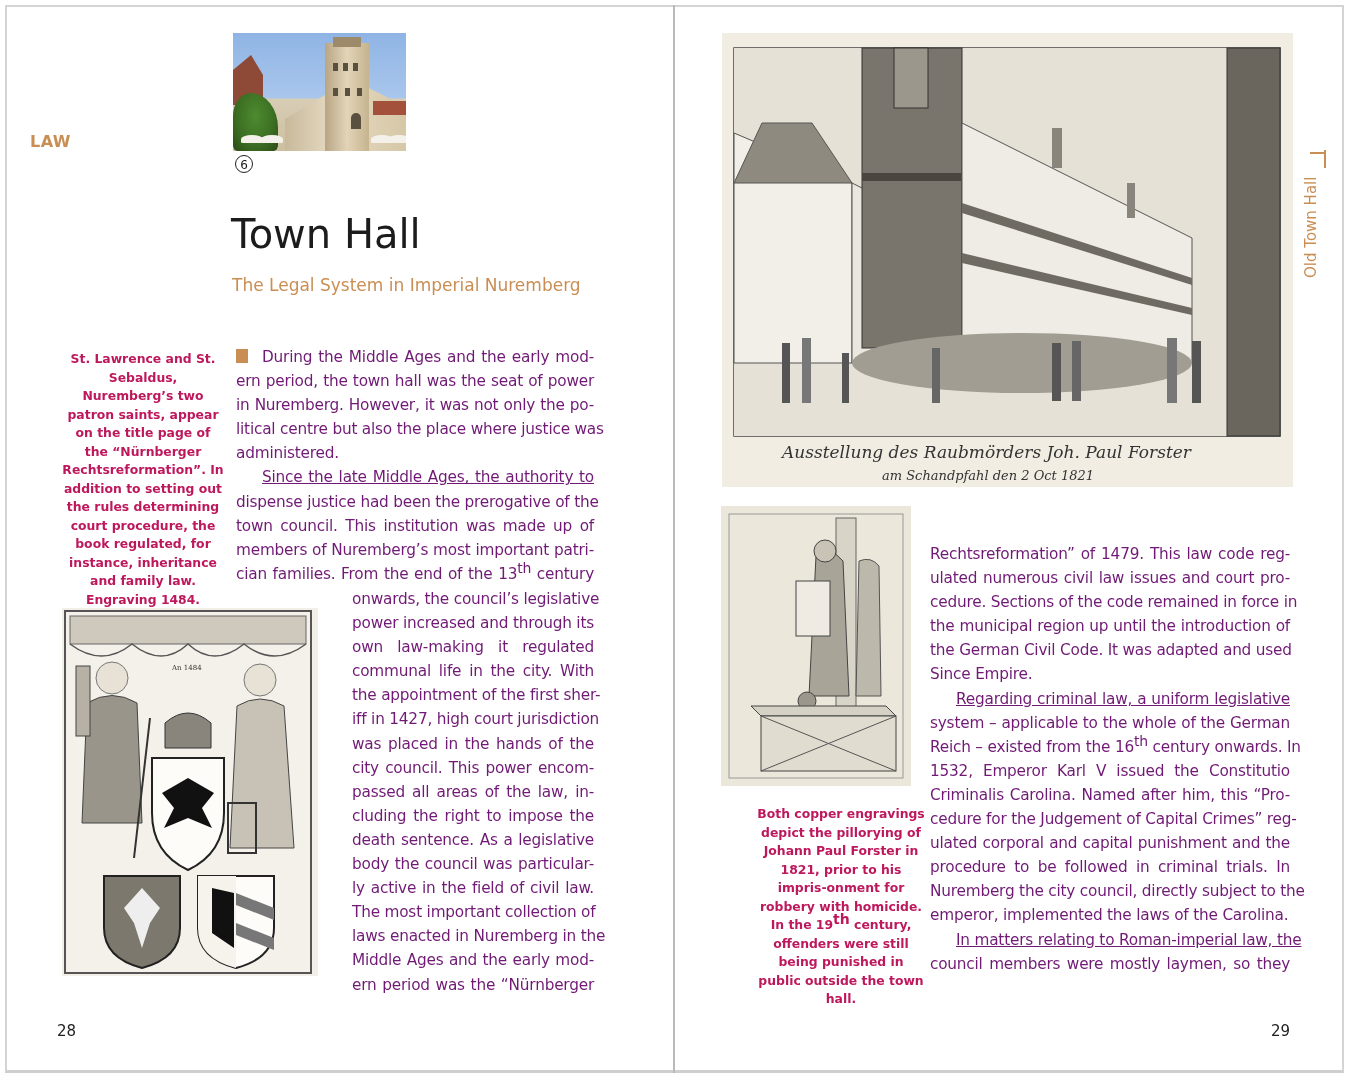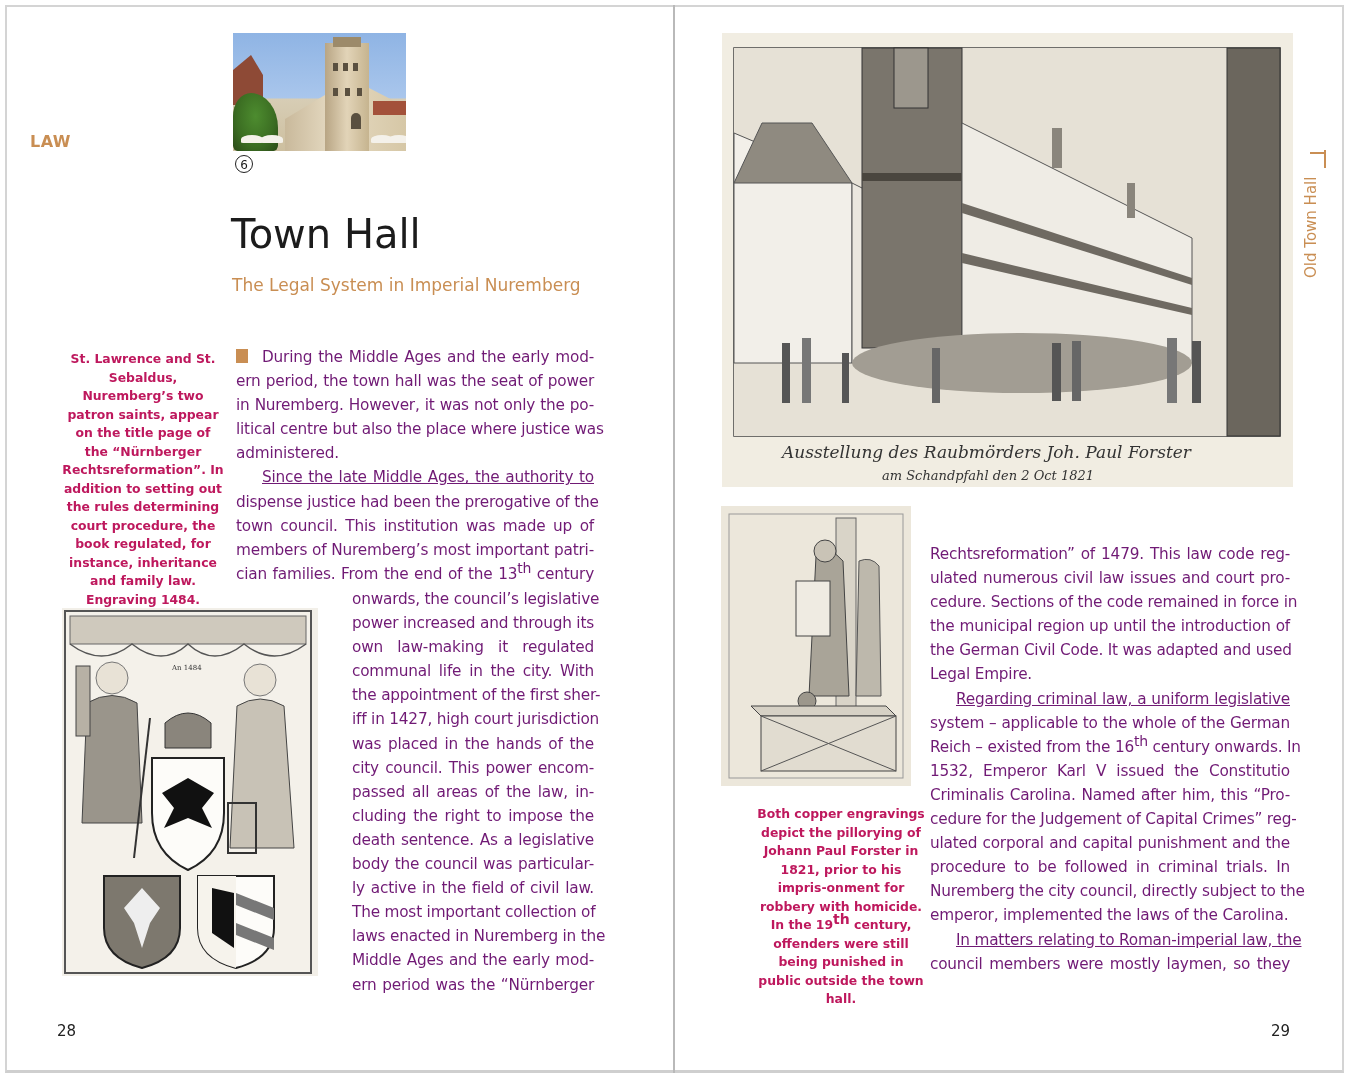--- a/index.html
+++ b/index.html
@@ -230,21 +230,21 @@
 </div>
 
 <div class="caption caption-right"><span>Both copper engravings depict the pillorying of Johann Paul Forster in 1821, prior to his impris-onment for robbery with homicide. In the 19</span><sup>th</sup><span> century, offenders were still being punished in public outside the town hall.</span></div>
 
 <div class="body-text col-c">
   <span class="line">Rechtsreformation” of 1479. This law code reg-</span>
   <span class="line">ulated numerous civil law issues and court pro-</span>
   <span class="line">cedure. Sections of the code remained in force in</span>
   <span class="line">the municipal region up until the introduction of</span>
   <span class="line">the German Civil Code. It was adapted and used</span>
-  <span class="line last">Legal Empire.</span>
+  <span class="line last">Since Empire.</span>
   <span class="line indent">Regarding criminal law, a uniform legislative</span>
   <span class="line">system – applicable to the whole of the German</span>
   <span class="line"><span>Reich – existed from the 16</span><sup>th</sup><span> century onwards. In</span></span>
   <span class="line">1532, Emperor Karl V issued the Constitutio</span>
   <span class="line">Criminalis Carolina. Named after him, this “Pro-</span>
   <span class="line">cedure for the Judgement of Capital Crimes” reg-</span>
   <span class="line">ulated corporal and capital punishment and the</span>
   <span class="line">procedure to be followed in criminal trials. In</span>
   <span class="line">Nuremberg the city council, directly subject to the</span>
   <span class="line last">emperor, implemented the laws of the Carolina.</span>

